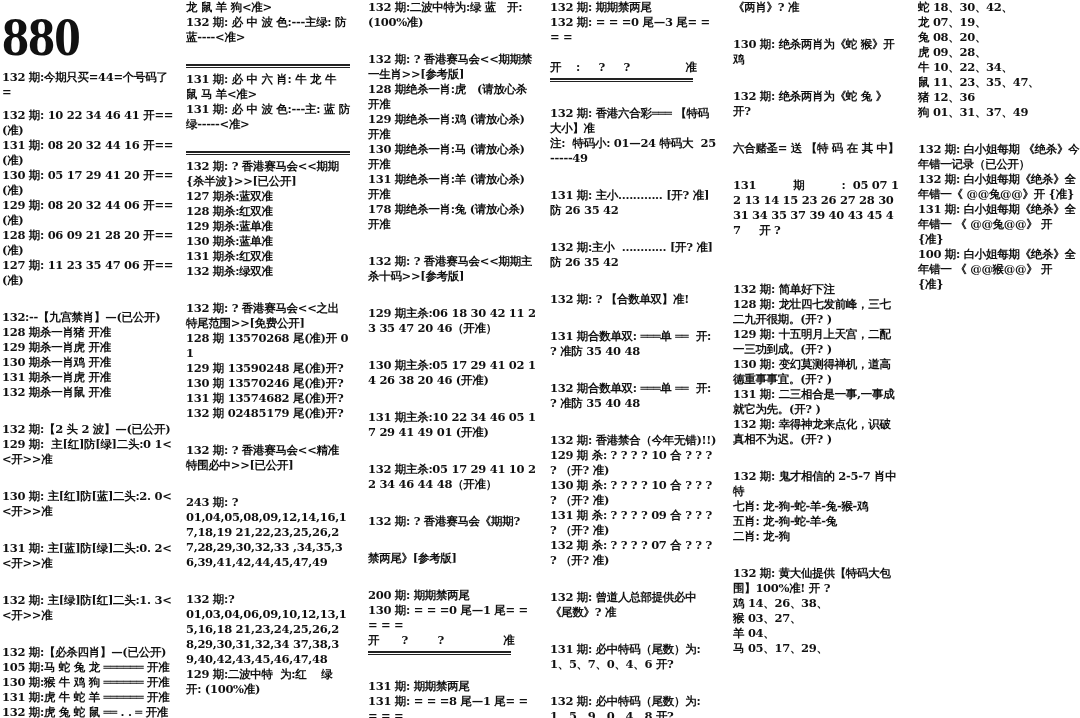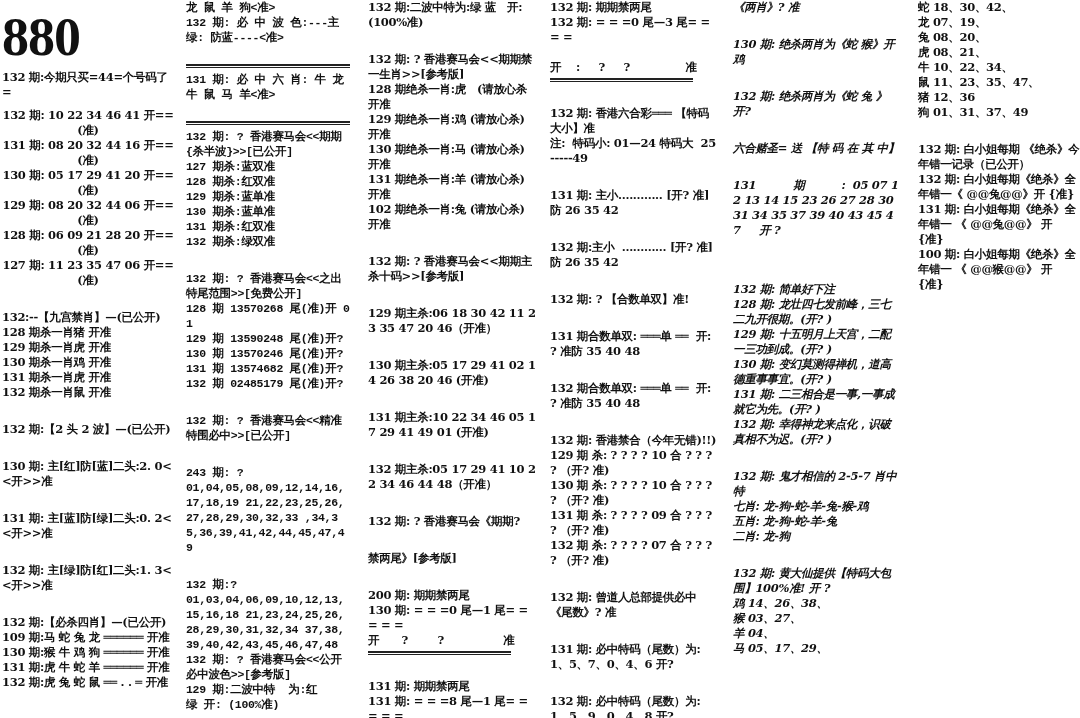--- a/index.html
+++ b/index.html
@@ -1,31 +1,31 @@
 <!DOCTYPE html>
 <html><head>
 <meta charset="utf-8">
 <style>
   html,body{margin:0;padding:0;background:#fff;}
   body{width:1080px;height:718px;overflow:hidden;position:relative;color:#111;
        font-family:"DejaVu Serif","Liberation Serif",serif;}
   .col{position:absolute;top:0;bottom:0;font-size:11.5px;line-height:15px;font-weight:bold;letter-spacing:-0.3px;}
   #c1{left:2px;width:172px;}
-  #c2{left:186px;width:164px;font-family:Liberation Mono, monospace;}
+  #c2{left:186px;width:164px;}
   #c3{left:368px;width:168px;}
   #c4{left:550px;width:168px;}
-  #c5{left:733px;width:168px;font-style:italic;}
+  #c5{left:733px;width:168px;}
   #c6{left:918px;width:162px;}
   .logo{font-family:"Liberation Serif","DejaVu Serif",serif;font-weight:bold;font-size:54px;line-height:46px;margin-top:14px;margin-bottom:10px;letter-spacing:-1px;}
   .ln{white-space:pre-wrap;word-break:break-all;}
   .gap{height:15px;}
   .gap2{height:22px;}
   .dbl{border-top:2px solid #222;border-bottom:1px solid #222;height:1px;margin:4px 0 4px 0;width:100%;}
   .rule{border-top:2px solid #222;border-bottom:1px solid #222;height:1px;margin:3px 0 2px 0;width:85%;}
-  .sec{display:block;text-align:center;}
+  .sec{display:block;}
 </style>
 </head>
 <body>
 
 <div class="col" id="c1">
   <div class="logo">880</div>
   <div class="ln">132 期:今期只买=44=个号码了=</div>
   <div class="gap" style="height:8px"></div>
   <div class="sec">
     <div class="ln">132 期: 10 22 34 46 41 开==(准)</div>
@@ -37,41 +37,43 @@
   </div>
   <div class="gap2"></div>
   <div class="ln">132:--【九宫禁肖】—(已公开)</div>
   <div class="ln">128 期杀一肖猪 开准</div>
   <div class="ln">129 期杀一肖虎 开准</div>
   <div class="ln">130 期杀一肖鸡 开准</div>
   <div class="ln">131 期杀一肖虎 开准</div>
   <div class="ln">132 期杀一肖鼠 开准</div>
   <div class="gap2"></div>
   <div class="ln">132 期:【2 头 2 波】—(已公开)</div>
+  <div class="ln">129 期:  主[红]防[绿]二头:0 1&lt;&lt;开&gt;&gt;准</div>
   <div class="gap2"></div>
   <div class="ln">130 期: 主[红]防[蓝]二头:2. 0&lt;&lt;开&gt;&gt;准</div>
   <div class="gap2"></div>
   <div class="ln">131 期: 主[蓝]防[绿]二头:0. 2&lt;&lt;开&gt;&gt;准</div>
   <div class="gap2"></div>
   <div class="ln">132 期: 主[绿]防[红]二头:1. 3&lt;&lt;开&gt;&gt;准</div>
   <div class="gap2"></div>
   <div class="ln">132 期:【必杀四肖】—(已公开)</div>
-  <div class="ln">109 期:马 蛇 兔 龙 ══════ 开准</div>
+  <div class="ln">105 期:马 蛇 兔 龙 ══════ 开准</div>
   <div class="ln">130 期:猴 牛 鸡 狗 ══════ 开准</div>
   <div class="ln">131 期:虎 牛 蛇 羊 ══════ 开准</div>
   <div class="ln">132 期:虎 兔 蛇 鼠 ══ . . ═ 开准</div>
 
 </div>
 
 <div class="col" id="c2">
   <div class="ln">龙 鼠 羊 狗&lt;准&gt;</div>
   <div class="ln">132 期: 必 中 波 色:---主绿: 防蓝----&lt;准&gt;</div>
   <div class="gap"></div>
   <div class="dbl"></div>
   <div class="ln">131 期: 必 中 六 肖: 牛 龙 牛 鼠 马 羊&lt;准&gt;</div>
+  <div class="ln">131 期: 必 中 波 色:---主: 蓝 防绿-----&lt;准&gt;</div>
   <div class="gap"></div>
   <div class="dbl"></div>
   <div class="ln">132 期: ? 香港赛马会&lt;&lt;期期{杀半波}&gt;&gt;[已公开]</div>
   <div class="ln">127 期杀:蓝双准</div>
   <div class="ln">128 期杀:红双准</div>
   <div class="ln">129 期杀:蓝单准</div>
   <div class="ln">130 期杀:蓝单准</div>
   <div class="ln">131 期杀:红双准</div>
   <div class="ln">132 期杀:绿双准</div>
   <div class="gap2"></div>
@@ -82,34 +84,33 @@
   <div class="ln">131 期 13574682 尾(准)开?</div>
   <div class="ln">132 期 02485179 尾(准)开?</div>
   <div class="gap2"></div>
   <div class="ln">132 期: ? 香港赛马会&lt;&lt;精准特围必中&gt;&gt;[已公开]</div>
   <div class="gap2"></div>
   <div class="ln">243 期: ?</div>
   <div class="ln">01,04,05,08,09,12,14,16,17,18,19 21,22,23,25,26,27,28,29,30,32,33 ,34,35,36,39,41,42,44,45,47,49</div>
   <div class="gap2"></div>
   <div class="ln">132 期:?</div>
   <div class="ln">01,03,04,06,09,10,12,13,15,16,18 21,23,24,25,26,28,29,30,31,32,34 37,38,39,40,42,43,45,46,47,48</div>
-  <div class="ln">132 期: ? 香港赛马会&lt;&lt;公开必中波色&gt;&gt;[参考版]</div>
   <div class="ln">129 期:二波中特  为:红    绿 开: (100%准)</div>
 
 </div>
 
 <div class="col" id="c3">
   <div class="ln">132 期:二波中特为:绿 蓝   开: (100%准)</div>
   <div class="gap2"></div>
   <div class="ln">132 期: ? 香港赛马会&lt;&lt;期期禁一生肖&gt;&gt;[参考版]</div>
   <div class="ln">128 期绝杀一肖:虎   (请放心杀 开准</div>
   <div class="ln">129 期绝杀一肖:鸡 (请放心杀) 开准</div>
   <div class="ln">130 期绝杀一肖:马 (请放心杀) 开准</div>
   <div class="ln">131 期绝杀一肖:羊 (请放心杀) 开准</div>
-  <div class="ln">102 期绝杀一肖:兔 (请放心杀) 开准</div>
+  <div class="ln">178 期绝杀一肖:兔 (请放心杀) 开准</div>
   <div class="gap2"></div>
   <div class="ln">132 期: ? 香港赛马会&lt;&lt;期期主杀十码&gt;&gt;[参考版]</div>
   <div class="gap2"></div>
   <div class="ln">129 期主杀:06 18 30 42 11 23 35 47 20 46（开准）</div>
   <div class="gap2"></div>
   <div class="ln">130 期主杀:05 17 29 41 02 14 26 38 20 46 (开准)</div>
   <div class="gap2"></div>
   <div class="ln">131 期主杀:10 22 34 46 05 17 29 41 49 01 (开准)</div>
   <div class="gap2"></div>
   <div class="ln">132 期主杀:05 17 29 41 10 22 34 46 44 48（开准）</div>
@@ -190,21 +191,21 @@
   <div class="ln">鸡 14、26、38、</div>
   <div class="ln">猴 03、27、</div>
   <div class="ln">羊 04、</div>
   <div class="ln">马 05、17、29、</div>
 </div>
 
 <div class="col" id="c6">
   <div class="ln">蛇 18、30、42、</div>
   <div class="ln">龙 07、19、</div>
   <div class="ln">兔 08、20、</div>
-  <div class="ln">虎 08、21、</div>
+  <div class="ln">虎 09、28、</div>
   <div class="ln">牛 10、22、34、</div>
   <div class="ln">鼠 11、23、35、47、</div>
   <div class="ln">猪 12、36</div>
   <div class="ln">狗 01、31、37、49</div>
   <div class="gap2"></div>
   <div class="ln">132 期: 白小姐每期 《绝杀》今年错一记录（已公开）</div>
   <div class="ln">132 期: 白小姐每期《绝杀》全年错一《 @@兔@@》开 {准}</div>
   <div class="ln">131 期: 白小姐每期《绝杀》全年错一 《 @@兔@@》 开 {准}</div>
   <div class="ln">100 期: 白小姐每期《绝杀》全年错一 《 @@猴@@》 开 {准}</div>
 </div>

